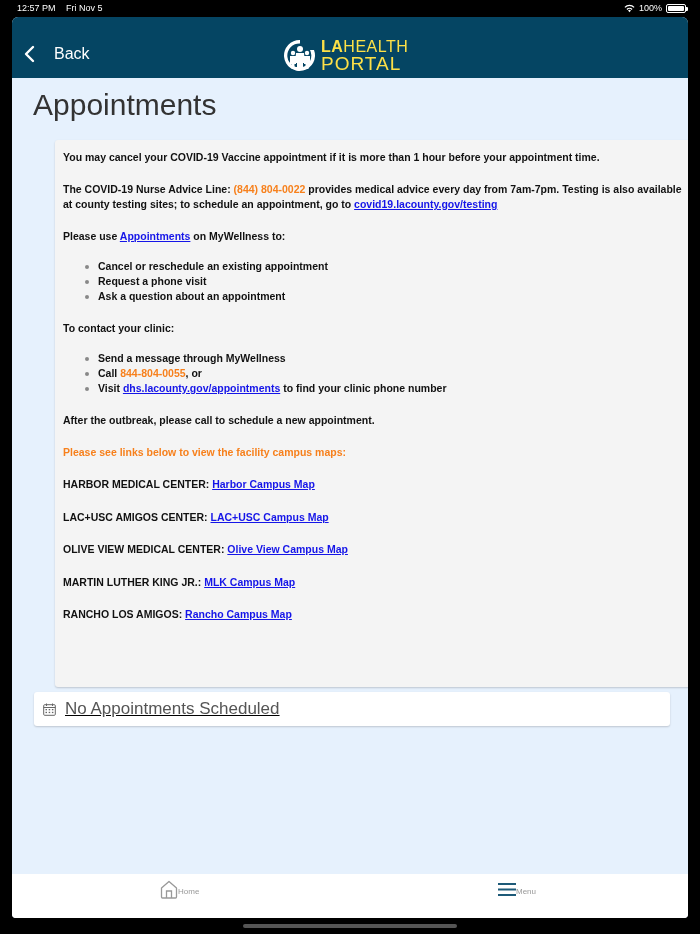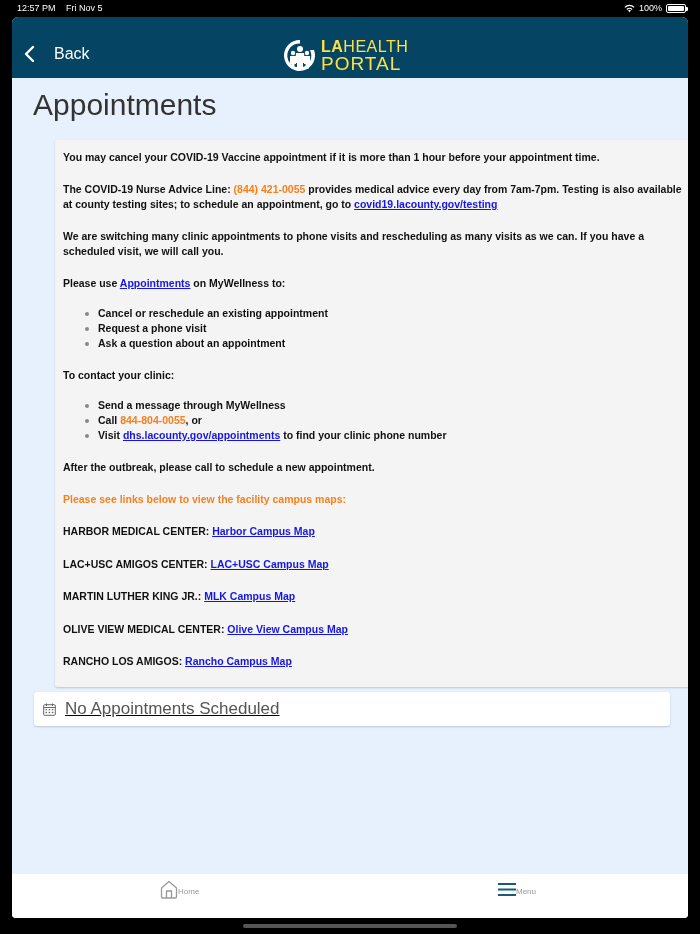--- a/index.html
+++ b/index.html
@@ -90,40 +90,39 @@
         <div class="logo-line1"><b>LA</b><span>HEALTH</span></div>
         <div class="logo-line2">PORTAL</div>
       </div>
     </div>
   </div>
 
   <h1 class="page-title">Appointments</h1>
 
   <div class="info-card">
     <p>You may cancel your COVID-19 Vaccine appointment if it is more than 1 hour before your appointment time.</p>
-    <p><span>The COVID-19 Nurse Advice Line: </span><span class="orange">(844) 421-0055</span><span> provides medical advice every day from 7am-7pm.  Testing is also available at county testing sites; to schedule an appointment, go to </span><span class="link">covid19.lacounty.gov/testing</span></p>
-    <p>We are switching many clinic appointments to phone visits and rescheduling as many visits as we can.  If you have a scheduled visit, we will call you.</p>
+    <p><span>The COVID-19 Nurse Advice Line: </span><span class="orange">(844) 804-0022</span><span> provides medical advice every day from 7am-7pm.  Testing is also available at county testing sites; to schedule an appointment, go to </span><span class="link">covid19.lacounty.gov/testing</span></p>
     <p><span>Please use </span><span class="link">Appointments</span><span> on MyWellness to:</span></p>
     <ul>
       <li>Cancel or reschedule an existing appointment</li>
       <li>Request a phone visit</li>
       <li>Ask a question about an appointment</li>
     </ul>
     <p>To contact your clinic:</p>
     <ul>
       <li>Send a message through MyWellness</li>
       <li><span>Call </span><span class="orange">844-804-0055</span><span>, or</span></li>
       <li><span>Visit </span><span class="link">dhs.lacounty.gov/appointments</span><span> to find your clinic phone number</span></li>
     </ul>
     <p>After the outbreak, please call to schedule a new appointment.</p>
     <p class="orange">Please see links below to view the facility campus maps:</p>
     <div class="campus"><span>HARBOR MEDICAL CENTER: </span><span class="link">Harbor Campus Map</span></div>
     <div class="campus"><span>LAC+USC AMIGOS CENTER: </span><span class="link">LAC+USC Campus Map</span></div>
+    <div class="campus"><span>OLIVE VIEW MEDICAL CENTER: </span><span class="link">Olive View Campus Map</span></div>
     <div class="campus"><span>MARTIN LUTHER KING JR.: </span><span class="link">MLK Campus Map</span></div>
-    <div class="campus"><span>OLIVE VIEW MEDICAL CENTER: </span><span class="link">Olive View Campus Map</span></div>
     <div class="campus"><span>RANCHO LOS AMIGOS: </span><span class="link">Rancho Campus Map</span></div>
   </div>
 
   <div class="no-appt-card">
     <svg class="calendar-icon" viewBox="0 0 13 13">
       <rect x="0.7" y="1.7" width="11.6" height="10.6" rx="1" fill="none" stroke="#666" stroke-width="1"></rect>
       <line x1="0.7" y1="4.5" x2="12.3" y2="4.5" stroke="#666" stroke-width="1"></line>
       <line x1="3.5" y1="0.5" x2="3.5" y2="3" stroke="#666" stroke-width="1"></line>
       <line x1="9.5" y1="0.5" x2="9.5" y2="3" stroke="#666" stroke-width="1"></line>
       <g fill="#666">

